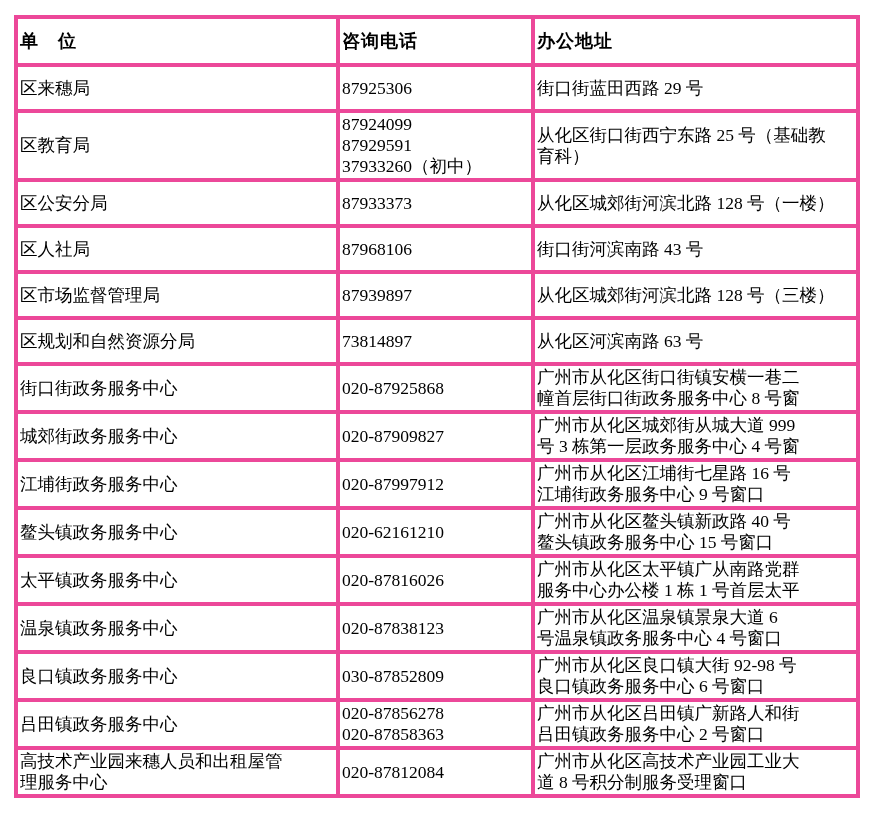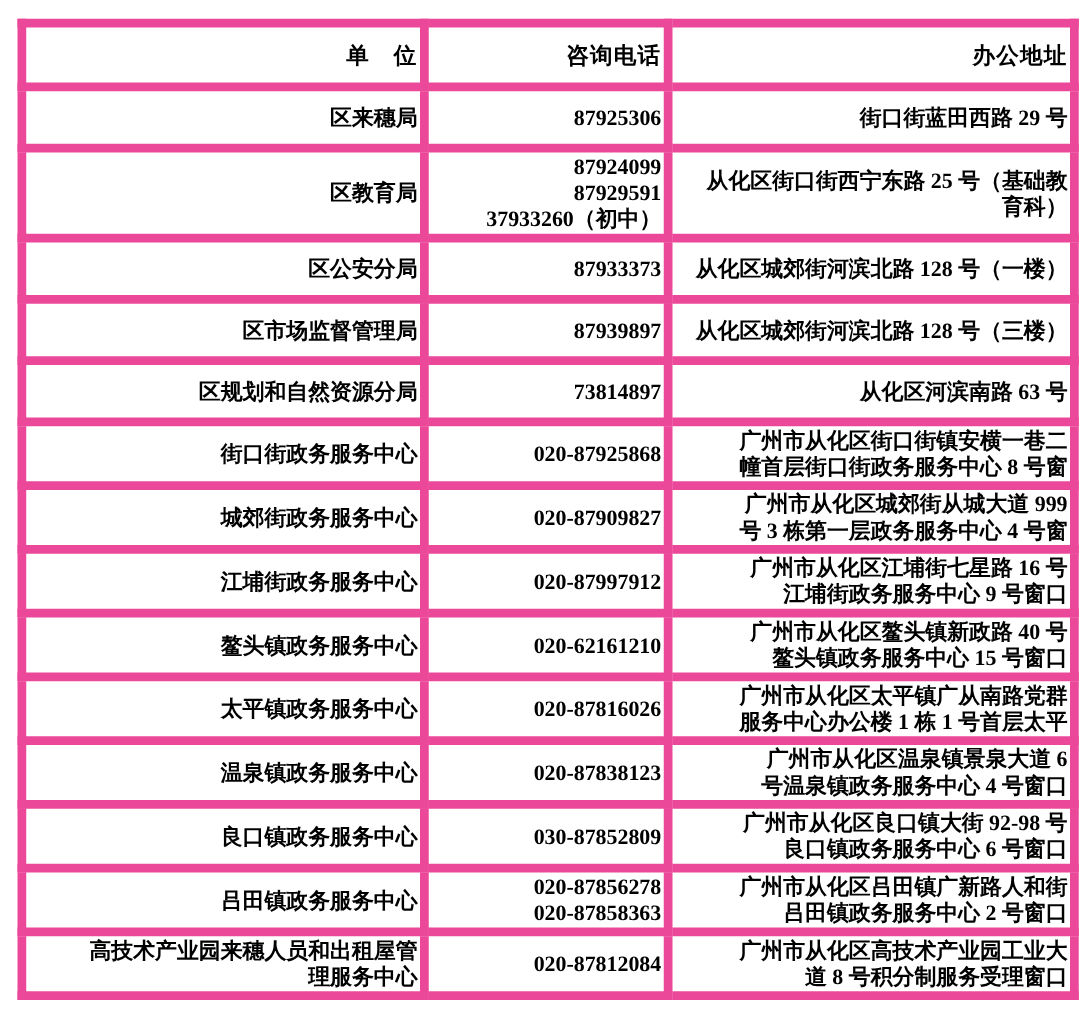--- a/index.html
+++ b/index.html
@@ -20,37 +20,37 @@
   table.contact-table {
     border-collapse: collapse;
     table-layout: fixed;
     width: 842px;
     border: 2px solid #000000;
   }
   col.col-unit   { width: 322px; }
   col.col-phone  { width: 195px; }
   col.col-addr   { width: 325px; }
   th, td {
-    border: 7px solid #ec4899;
-    text-align: right;
+    border: 4px solid #ec4899;
+    text-align: left;
     vertical-align: middle;
     padding: 1px 2px;
     overflow: hidden;
   }
   th {
     height: 42px;
     font-size: 18px;
     font-weight: bold;
     letter-spacing: 1px;
   }
   td {
     height: 40px;
     font-size: 17.5px;
     line-height: 21px;
-    font-weight: bold;
+    font-weight: normal;
   }
   .cell-line {
     white-space: nowrap;
   }
 </style>
 </head>
 <body>
 
 <div class="page">
   <table class="contact-table">
@@ -98,20 +98,31 @@
           </td>
           <td>
             <div class="cell-line">87933373</div>
           </td>
           <td>
             <div class="cell-line">从化区城郊街河滨北路 128 号（一楼）</div>
           </td>
         </tr>
         <tr>
           <td>
+            <div class="cell-line">区人社局</div>
+          </td>
+          <td>
+            <div class="cell-line">87968106</div>
+          </td>
+          <td>
+            <div class="cell-line">街口街河滨南路 43 号</div>
+          </td>
+        </tr>
+        <tr>
+          <td>
             <div class="cell-line">区市场监督管理局</div>
           </td>
           <td>
             <div class="cell-line">87939897</div>
           </td>
           <td>
             <div class="cell-line">从化区城郊街河滨北路 128 号（三楼）</div>
           </td>
         </tr>
         <tr>

